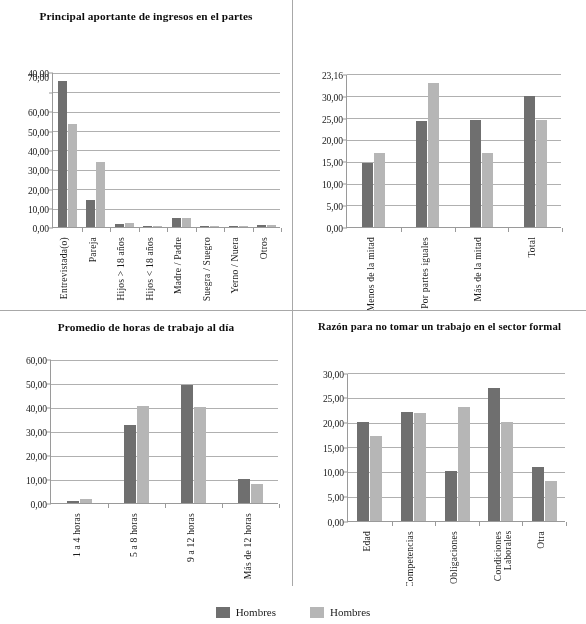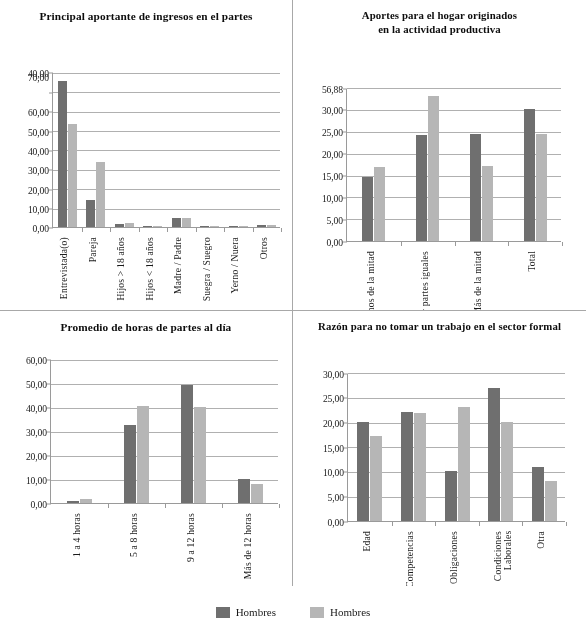--- a/index.html
+++ b/index.html
@@ -245,22 +245,21 @@
             <div class="xlabel" style="left: 121.25px;">Madre / Padre</div>
             <div class="xlabel" style="left: 149.75px;">Suegra / Suegro</div>
             <div class="xlabel" style="left: 178.25px;">Yerno / Nuera</div>
             <div class="xlabel" style="left: 206.75px;">Otros</div>
           </div>
       </div>
     </div>
 
     <div class="panel p2">
       <div class="chart-title small">
-        <span>Aportes para el hogar originados</span><br>
-        <span>en la actividad productiva</span>
+        <br>
       </div>
       <div class="plot-wrap">
         <div class="plot" id="plot-2" style="left: 53px; top: 52px; width: 215px; height: 153px;">
             <div class="ytick" style="top: 153px;">0,00</div>
             <div class="ytickmark" style="top: 153px;"></div>
             <div class="gridline" style="top: 130.643px;"></div>
             <div class="ytick" style="top: 131.143px;">5,00</div>
             <div class="ytickmark" style="top: 131.143px;"></div>
             <div class="gridline" style="top: 108.786px;"></div>
             <div class="ytick" style="top: 109.286px;">10,00</div>
@@ -271,21 +270,21 @@
             <div class="gridline" style="top: 65.0714px;"></div>
             <div class="ytick" style="top: 65.5714px;">20,00</div>
             <div class="ytickmark" style="top: 65.5714px;"></div>
             <div class="gridline" style="top: 43.2143px;"></div>
             <div class="ytick" style="top: 43.7143px;">25,00</div>
             <div class="ytickmark" style="top: 43.7143px;"></div>
             <div class="gridline" style="top: 21.3571px;"></div>
             <div class="ytick" style="top: 21.8571px;">30,00</div>
             <div class="ytickmark" style="top: 21.8571px;"></div>
             <div class="gridline" style="top: -0.5px;"></div>
-            <div class="ytick" style="top: 0px;">56,88</div>
+            <div class="ytick" style="top: 0px;">23,16</div>
             <div class="ytickmark" style="top: 0px;"></div>
             <div class="bars">
               <div class="group" style="left: 15.375px; width: 23px;">
                 <div class="bar s0" title="Hombres: 14.6" style="left: 0px; width: 11px; height: 63.8229px;"></div>
                 <div class="bar s1" title="Hombres: 16.8" style="left: 12px; width: 11px; height: 73.44px;"></div>
               </div>
               <div class="group" style="left: 69.125px; width: 23px;">
                 <div class="bar s0" title="Hombres: 24.2" style="left: 0px; width: 11px; height: 105.789px;"></div>
                 <div class="bar s1" title="Hombres: 33" style="left: 12px; width: 11px; height: 144.257px;"></div>
               </div>
@@ -307,21 +306,21 @@
             <div class="xlabel" style="left: 19.875px;">Menos de la mitad</div>
             <div class="xlabel" style="left: 73.625px;">Por partes iguales</div>
             <div class="xlabel" style="left: 127.375px;">Más de la mitad</div>
             <div class="xlabel" style="left: 181.125px;">Total</div>
           </div>
       </div>
     </div>
 
     <div class="panel p3">
       <div class="chart-title">
-        <span>Promedio de horas de partes al día</span>
+        <span>Promedio de horas de trabajo al día</span>
       </div>
       <div class="plot-wrap">
         <div class="plot" id="plot-3" style="left: 50px; top: 26px; width: 228px; height: 144px;">
             <div class="ytick" style="top: 144px;">0,00</div>
             <div class="ytickmark" style="top: 144px;"></div>
             <div class="gridline" style="top: 119.5px;"></div>
             <div class="ytick" style="top: 120px;">10,00</div>
             <div class="ytickmark" style="top: 120px;"></div>
             <div class="gridline" style="top: 95.5px;"></div>
             <div class="ytick" style="top: 96px;">20,00</div>

